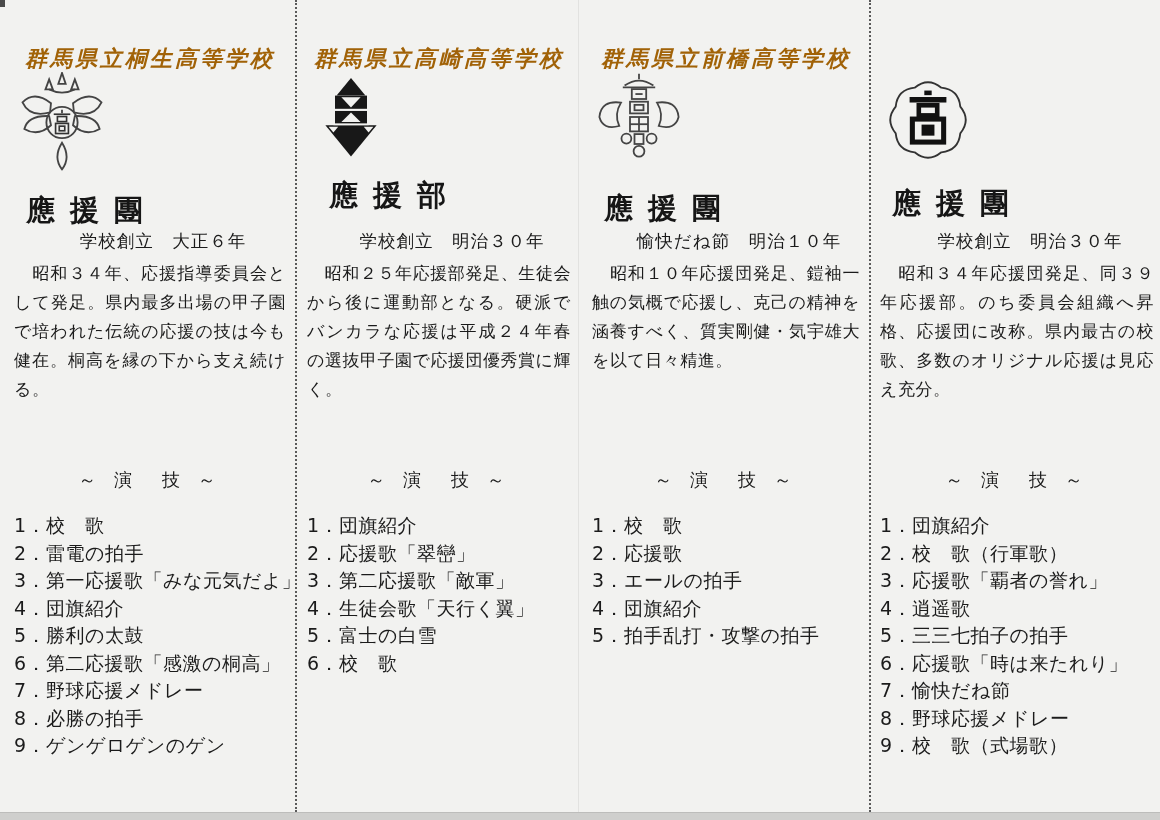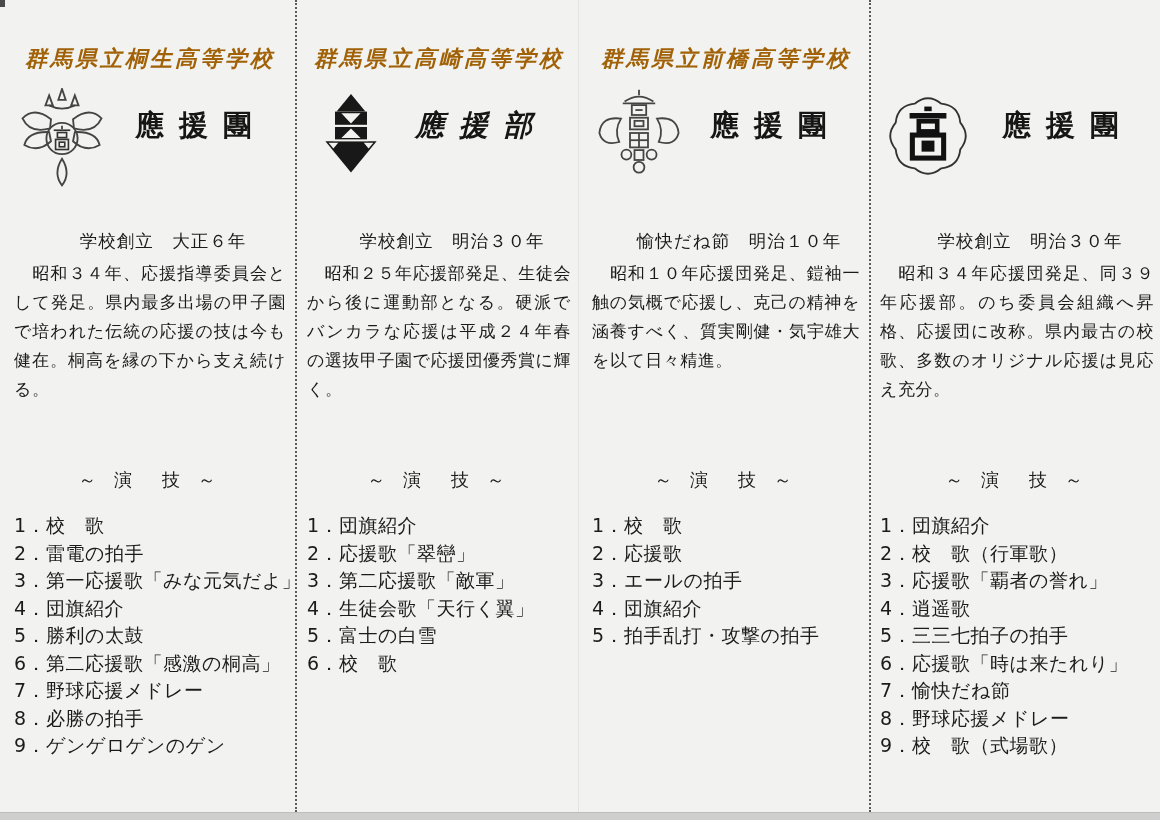--- a/index.html
+++ b/index.html
@@ -17,21 +17,21 @@
   .divider-dotted{position:absolute;top:0;bottom:8px;width:0;border-left:2px dotted #5a5a5a;}
   .divider-crease{position:absolute;top:0;bottom:8px;width:1px;background:#e2e2e0;}
   .col{position:absolute;top:0;height:812px;}
   .school{
     position:absolute;top:44px;left:0;right:0;margin:0;
     font-family:"DejaVu Serif", serif;
     font-style:italic;font-weight:bold;
     font-size:22px;letter-spacing:3px;white-space:nowrap;
     text-align:center;color:#a16207;
   }
-  .emblem-row{position:absolute;top:88px;left:6px;right:6px;display:flex;align-items:flex-start;}
+  .emblem-row{position:absolute;top:72px;left:6px;right:6px;display:flex;align-items:flex-start;flex-direction:column;}
   .emblem{flex:0 0 auto;}
   .squad{
     flex:1;text-align:center;margin-top:18px;
     font-family:"DejaVu Serif", serif;font-weight:bold;
     font-size:29px;letter-spacing:15px;padding-left:10px;
     white-space:nowrap;color:#161616;
   }
   .founded{position:absolute;top:217px;left:0;right:0;text-align:center;padding-left:26px;
     font-size:17.5px;letter-spacing:1px;white-space:nowrap;margin-top:12px;}
   .desc{position:absolute;top:259px;left:4px;right:4px;margin:0;
@@ -86,21 +86,21 @@
         <div class="perf-item">7．野球応援メドレー</div>
         <div class="perf-item">8．必勝の拍手</div>
         <div class="perf-item">9．ゲンゲロゲンのゲン</div>
       </div>
   </section>
 
   <div class="divider-dotted" style="left:295px;"></div>
 
   <section class="col" style="left:303px;width:272px;">
     <h1 class="school">群馬県立高崎高等学校</h1>
-    <div class="emblem-row" style="left:16px;font-style:italic;">
+    <div class="emblem-row" style="left:16px;">
       <svg class="emblem" width="64" height="80" viewBox="0 0 80 100" style="margin-top:6px;">
         <g fill="#181818">
           <polygon points="40,0 58,22 22,22"></polygon>
           <rect x="20" y="22" width="40" height="17"></rect>
           <rect x="20" y="41" width="40" height="16"></rect>
           <polygon points="8,59 72,59 40,98"></polygon>
         </g>
         <g fill="#f2f2f0">
           <rect x="20" y="38.5" width="40" height="2.5"></rect>
           <rect x="18" y="57" width="44" height="2"></rect>

